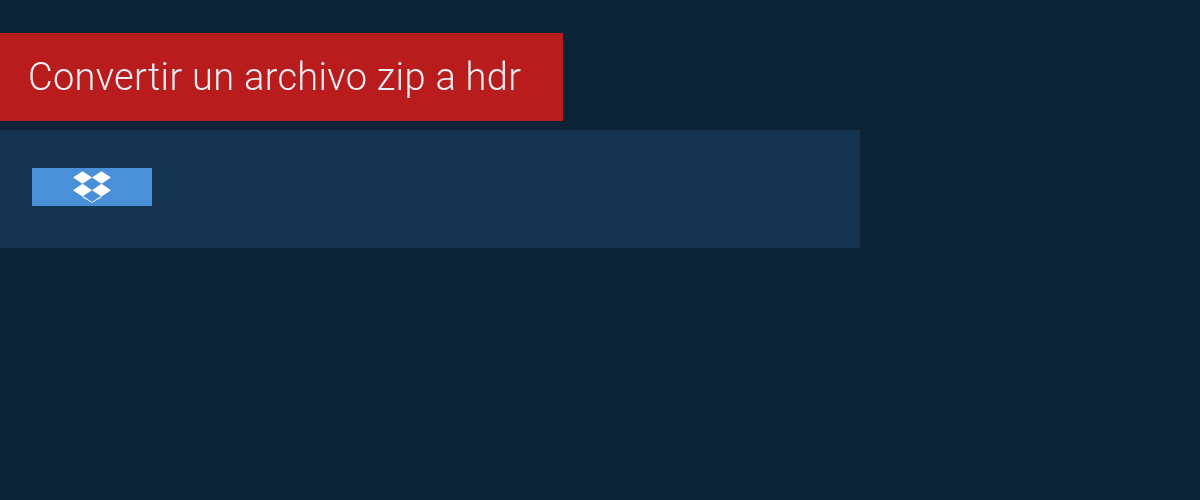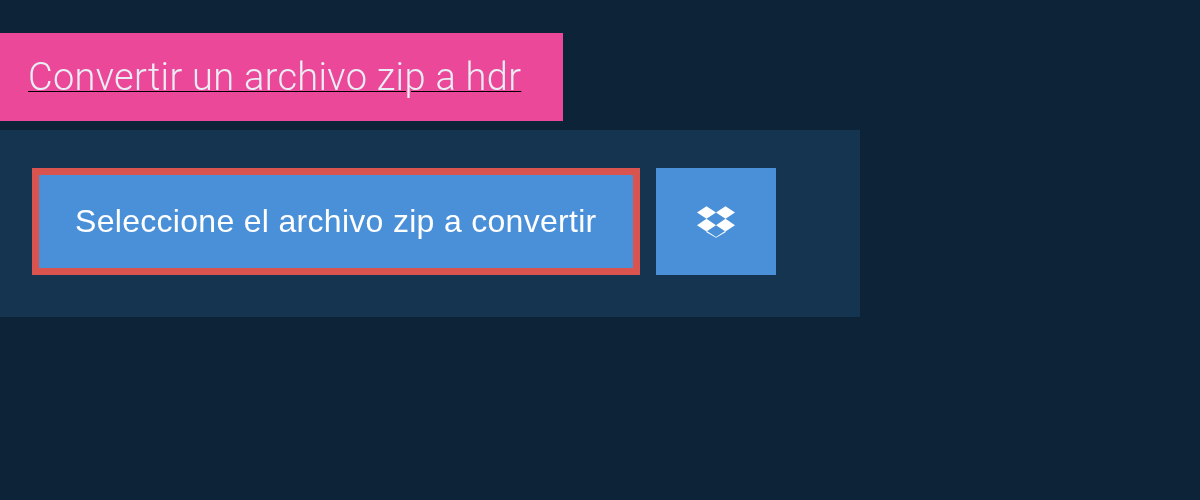--- a/index.html
+++ b/index.html
@@ -12,24 +12,23 @@
       height: 500px;
       background-color: #0d2438;
       font-family: -apple-system, BlinkMacSystemFont, "Segoe UI", Roboto, "Helvetica Neue", Arial, sans-serif;
       position: relative;
       overflow: hidden;
     }
     .header-tab {
       position: absolute;
       top: 33px;
       left: 0;
-      background-color: #ec4899;
+      background-color: #b91c1c;
       padding: 22px 42px 22px 28px;
       display: inline-block;
-      text-decoration: underline;
     }
     .header-text {
       color: #e8eef4;
       font-size: 38px;
       font-weight: 300;
       letter-spacing: 0.3px;
     }
     .main-panel {
       position: absolute;
       top: 130px;
@@ -72,22 +71,19 @@
   </style>
 </head>
 <body>
 
 <div class="header-tab">
   <span class="header-text">Convertir un archivo zip a hdr</span>
 </div>
 
 <div class="main-panel">
   <div class="button-row">
-    <button class="select-button">
-      <span>Seleccione el archivo zip a convertir</span>
-    </button>
     <button class="dropbox-button">
       <svg class="dropbox-icon" viewBox="0 0 24 24">
         <path d="M6 2L0 6l6 4-6 4 6 4 6-4 6 4 6-4-6-4 6-4-6-4-6 4-6-4zm6 4l6 4-6 4-6-4 6-4zm-6 12.5l6 3.5 6-3.5v-1l-6 4-6-4v1z"></path>
       </svg>
     </button>
   </div>
 </div>
 
 </body></html>

